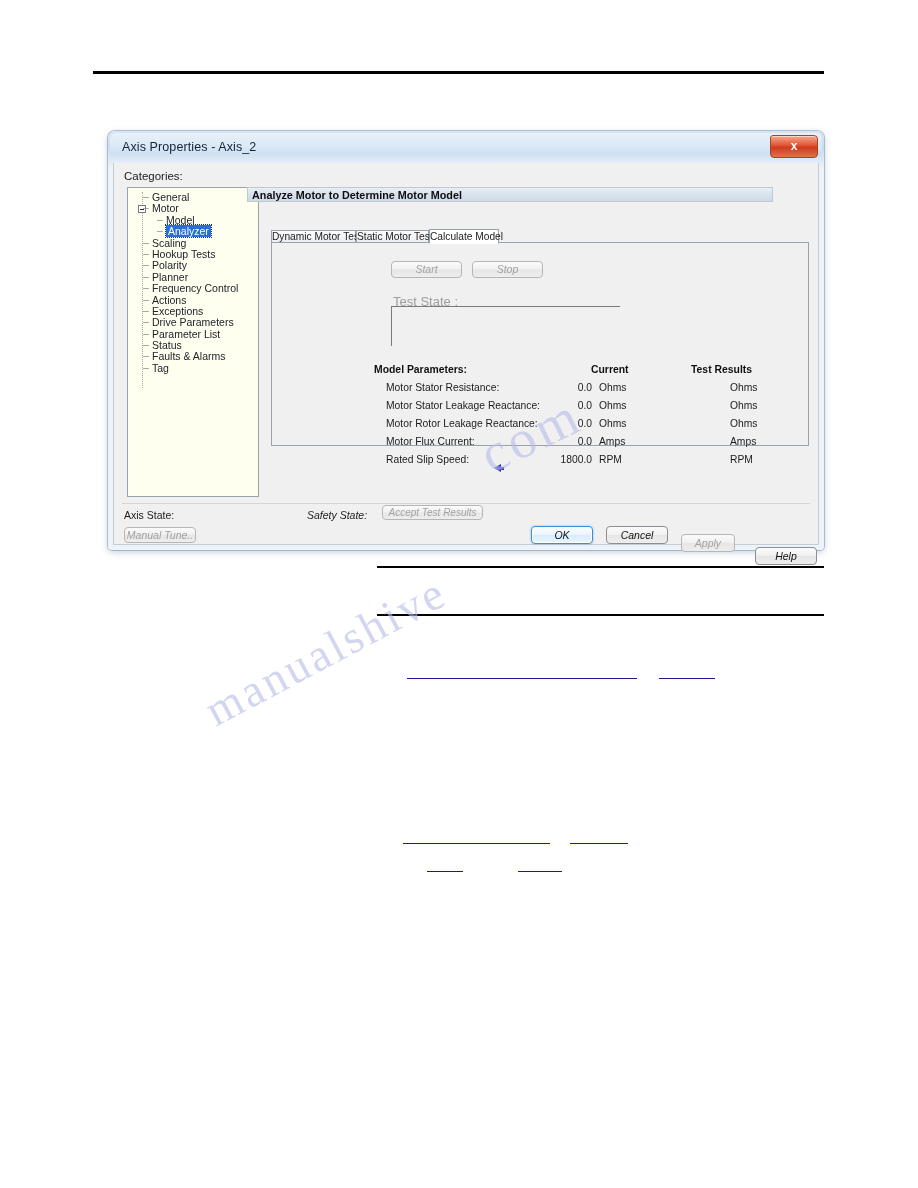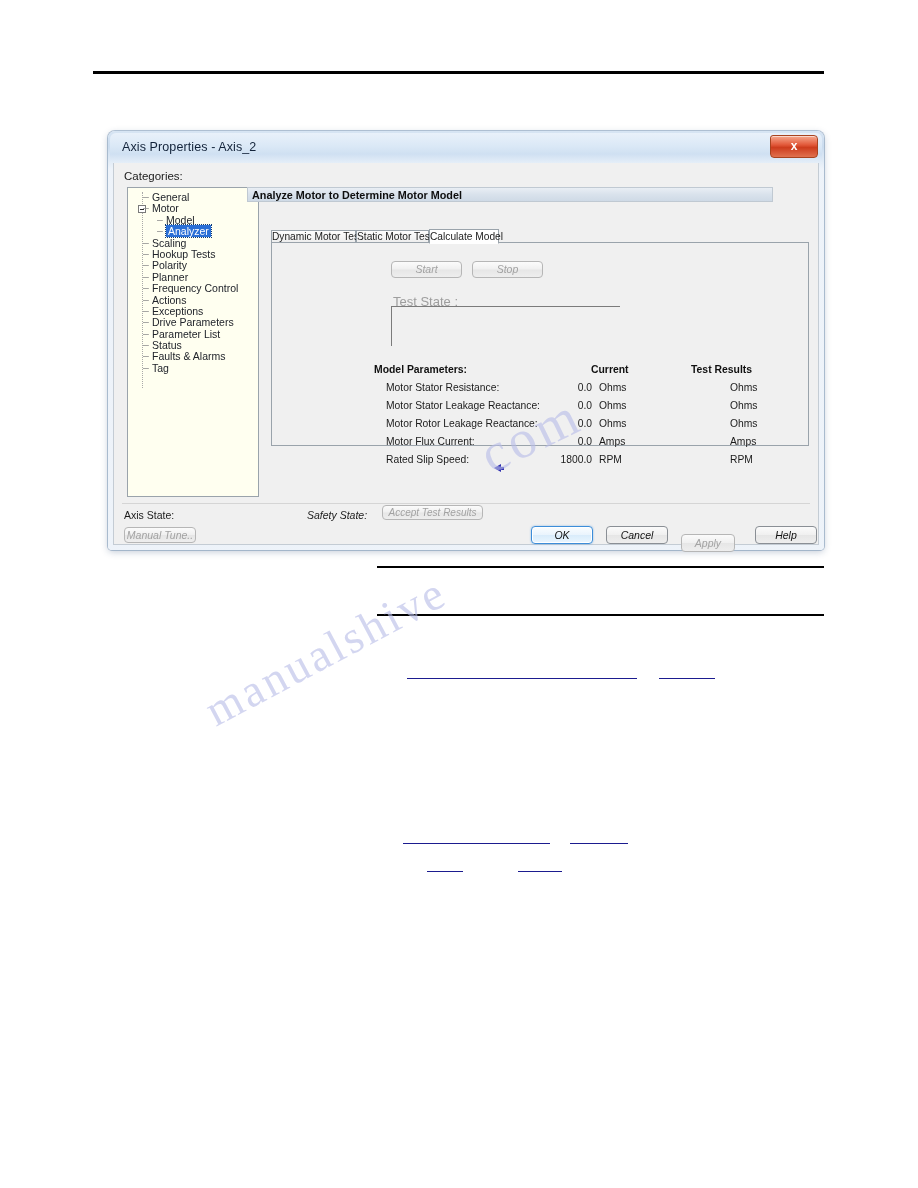--- a/index.html
+++ b/index.html
@@ -400,21 +400,21 @@
   .btn-manualtune { left: 10px; top: 364px; width: 72px; height: 16px; line-height: 14px; }
 
   .btn-ok {
     left: 417px; top: 363px; width: 62px; height: 18px; line-height: 16px;
     color: #111; border: 1px solid #3c8dd9;
     box-shadow: inset 0 0 0 1px #ffffff, 0 0 2px rgba(60,141,217,.6);
     background: linear-gradient(180deg,#fafdff 0%,#eaf4fd 48%,#d9ecfb 52%,#eaf6ff 100%);
   }
   .btn-cancel { left: 492px; top: 363px; width: 62px; height: 18px; line-height: 16px; color:#111; border:1px solid #8a8f95; }
   .btn-apply  { left: 567px; top: 371px; width: 54px; height: 18px; line-height: 16px; }
-  .btn-help   { left: 641px; top: 363px; width: 62px; height: 18px; line-height: 16px; color:#111; border:1px solid #8a8f95; }
+  .btn-help   { left: 641px; top: 384px; width: 62px; height: 18px; line-height: 16px; color:#111; border:1px solid #8a8f95; }
 </style>
 </head>
 <body>
 
 <div class="page-rule top"></div>
 <div class="page-rule mid-a"></div>
 <div class="page-rule mid-b"></div>
 
 <div class="doc-link l1"></div>
 <div class="doc-link l2"></div>

